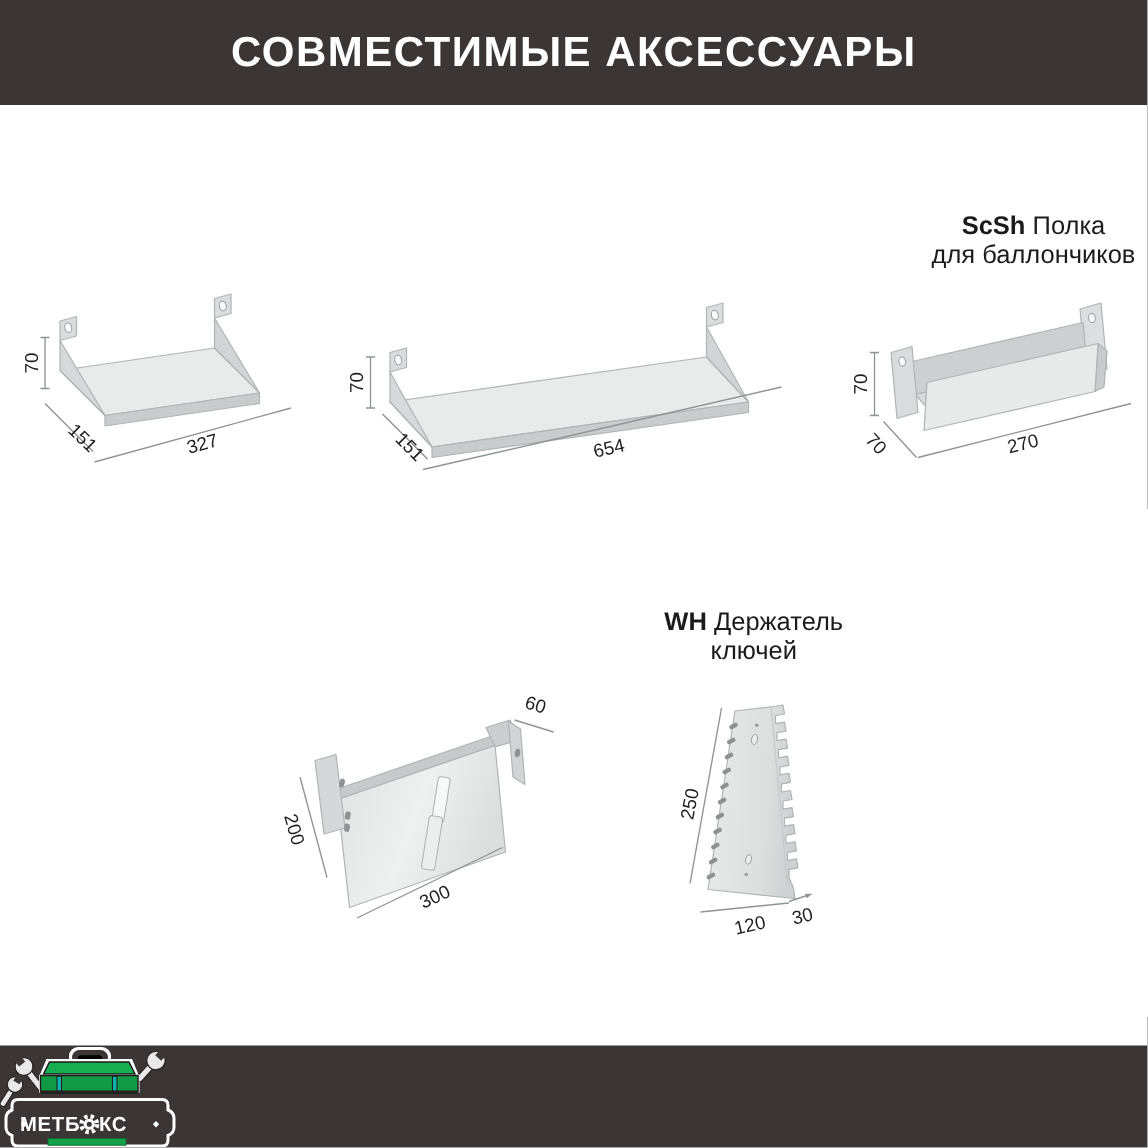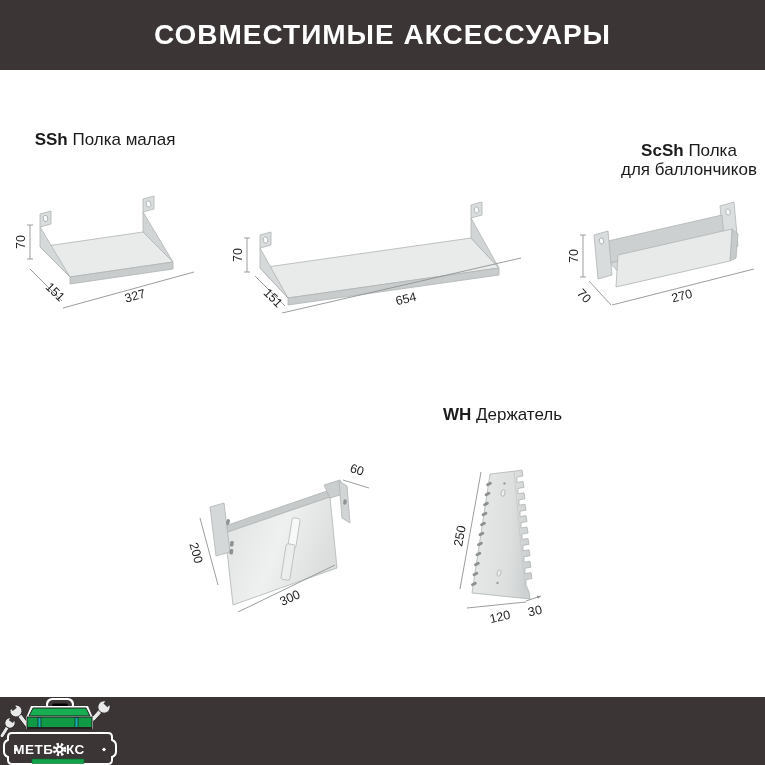--- a/index.html
+++ b/index.html
@@ -20,32 +20,29 @@
 </style>
 </head>
 <body>
 
 <div id="page">
 
   <div id="header">
     <h1>СОВМЕСТИМЫЕ АКСЕССУАРЫ</h1>
   </div>
 
-  <div class="ptitle" style="left:15px;top:130px;width:180px;">
-    <b>SSh</b>
-    <span>Полка малая</span>
-  </div>
   <div class="ptitle" style="left:604px;top:130px;width:170px;margin-top:11px;">
     <b>ScSh</b>
     <span>Полка</span>
     <div>для баллончиков</div>
   </div>
   <div class="ptitle" style="left:415px;top:405px;width:175px;">
     <b>WH</b>
     <span>Держатель</span>
+    <div>ключей</div>
   </div>
 
   <svg class="drawing" style="left:10px;top:185px;" width="200" height="130" viewBox="0 0 200 130">
     <polygon class="part" points="30,62 133,47 163,77 60,92" fill="#e9eaea"></polygon>
     <polygon class="part" points="60,92 163,77 163,84 60,99" fill="#c9cccc"></polygon>
     <polygon class="part" points="30,62 30,42 60,92" fill="#d6d9d9"></polygon>
     <polygon class="part" points="30,42 30,29 41,26 41,39" fill="#dadddd"></polygon>
     <ellipse cx="35.5" cy="33.5" rx="2.3" ry="3.2" transform="rotate(-12 35.5 33.5)" fill="#fbfcfc" stroke="#9aa0a0" stroke-width="0.7"></ellipse>
     <polygon class="part" points="133,47 133,27 163,77" fill="#d2d5d5"></polygon>
     <polygon class="part" points="133,27 133,14 144,11 144,24" fill="#dadddd"></polygon>

